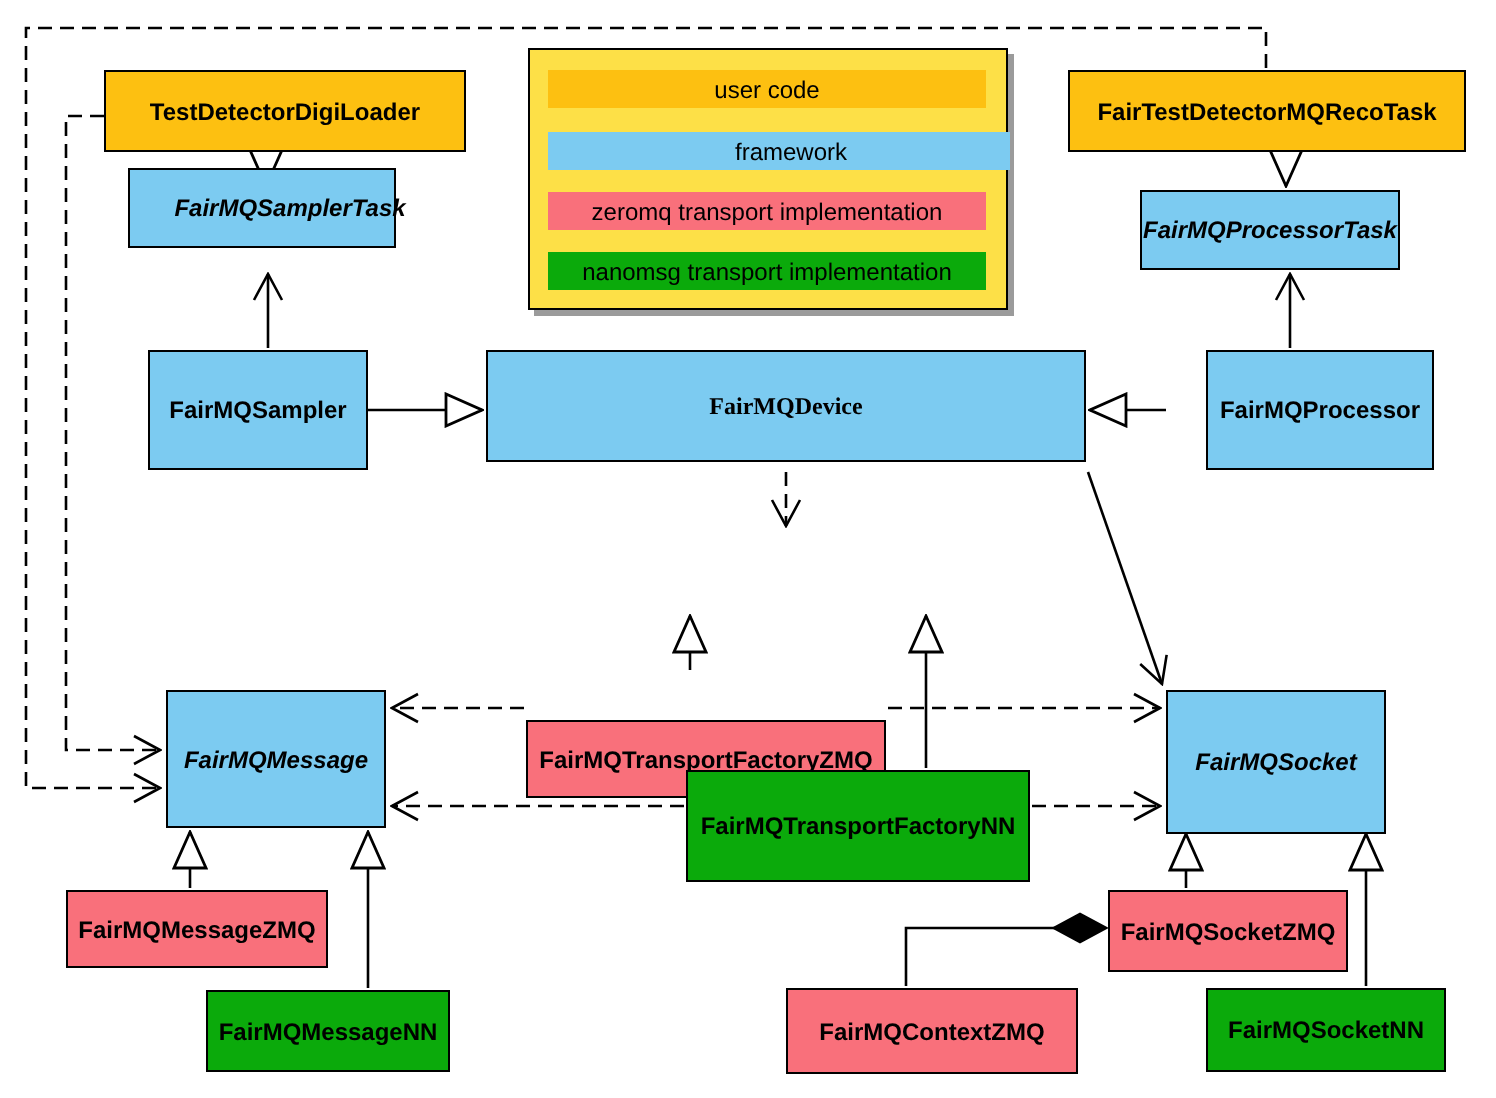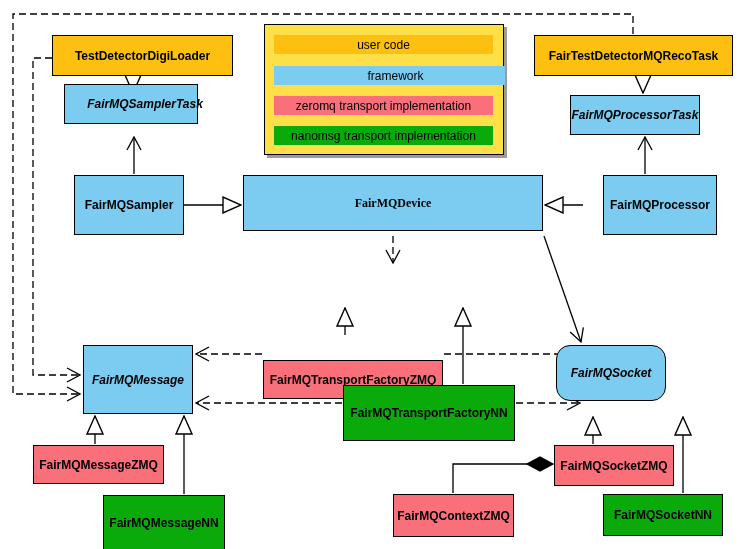--- a/index.html
+++ b/index.html
@@ -98,25 +98,25 @@
 
   <div class="node" style="left: 603px; top: 175px; width: 114px; height: 60px; background: rgb(124, 203, 241);">FairMQProcessor</div>
 
 
   <div class="node" style="left: 263px; top: 336px; width: 180px; height: 39px; background: rgb(249, 112, 123); margin-top: 24px;">FairMQTransportFactoryZMQ</div>
 
   <div class="node" style="left: 343px; top: 385px; width: 172px; height: 56px; background: rgb(11, 170, 11);">FairMQTransportFactoryNN</div>
 
   <div class="node abstract" style="left: 83px; top: 345px; width: 110px; height: 69px; background: rgb(124, 203, 241);">FairMQMessage</div>
 
-  <div class="node abstract" style="left: 556px; top: 345px; width: 110px; height: 56px; background: rgb(124, 203, 241); border-radius: 14px;">FairMQSocket</div>
+  <div class="node abstract" style="left: 583px; top: 345px; width: 110px; height: 72px; background: rgb(124, 203, 241);">FairMQSocket</div>
 
   <div class="node" style="left: 33px; top: 445px; width: 131px; height: 39px; background: rgb(249, 112, 123);">FairMQMessageZMQ</div>
 
-  <div class="node" style="left: 103px; top: 495px; width: 122px; height: 55px; background: rgb(11, 170, 11); text-align: right;">FairMQMessageNN</div>
+  <div class="node" style="left: 103px; top: 495px; width: 122px; height: 41px; background: rgb(11, 170, 11); text-align: right;">FairMQMessageNN</div>
 
-  <div class="node" style="left: 393px; top: 494px; width: 121px; height: 43px; background: rgb(249, 112, 123);">FairMQContextZMQ</div>
+  <div class="node" style="left: 393px; top: 494px; width: 146px; height: 43px; background: rgb(249, 112, 123);">FairMQContextZMQ</div>
 
   <div class="node" style="left: 554px; top: 445px; width: 120px; height: 41px; background: rgb(249, 112, 123);">FairMQSocketZMQ</div>
 
   <div class="node" style="left: 603px; top: 494px; width: 120px; height: 42px; background: rgb(11, 170, 11);">FairMQSocketNN</div>
 
 </div>
 
 </body></html>

